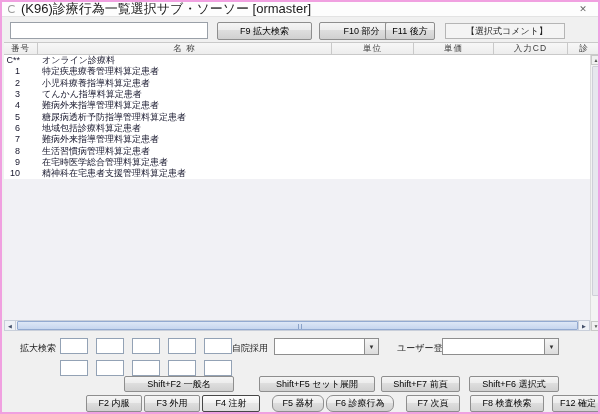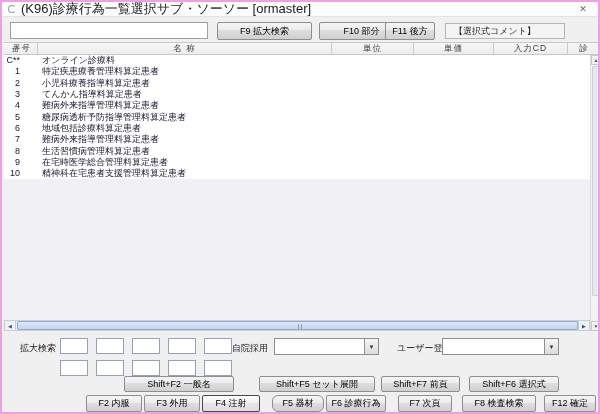--- a/index.html
+++ b/index.html
@@ -40,33 +40,33 @@
     line-height:1; display:flex; align-items:center; justify-content:center;
     white-space:nowrap; cursor:default;
   }
   .tb-btn { position:absolute; top:20px; height:18px; }
   #btn-f9  { left:215px; width:95px; }
   #btn-f10 { left:317px; width:85px; }
   #btn-f11 { left:383px; width:50px; }
   .comment-box {
     position:absolute; left:443px; top:21px; width:120px; height:16px;
     border:1px solid #b5b5b5; background:#f4f4f4;
-    font-size:9px; color:#222; display:flex; align-items:center; padding-left:8px;
+    font-size:9px; color:#222; display:flex; align-items:center; padding-left:20px;
   }
 
   
   .grid-header {
     position:absolute; left:2px; top:40px; width:596px; height:13px;
     background:linear-gradient(#f7f7f7,#ededed);
     border-top:1px solid #c9c9c9; border-bottom:1px solid #c9c9c9;
     display:flex; font-size:8.5px; color:#3a3a3a;
   }
   .hc { border-right:1px solid #c9c9c9; display:flex; align-items:center; justify-content:center; height:100%; letter-spacing:1px; }
   .hc:last-child { border-right:none; }
-  .hc-no   { width:34px;font-style:italic; }
+  .hc-no   { width:34px; }
   .hc-name { width:294px; }
   .hc-unit { width:82px; }
   .hc-price{ width:80px; }
   .hc-cd   { width:74px; }
   .hc-sin  { width:32px; }
 
   
   .list {
     position:absolute; left:2px; top:53px; width:586px; height:265px;
     background:#fff; overflow:hidden;
@@ -264,20 +264,20 @@
   <button class="btn shift-btn" id="sbtn-1">Shift+F5 セット展開</button>
   <button class="btn shift-btn" id="sbtn-2">Shift+F7 前頁</button>
   <button class="btn shift-btn" id="sbtn-3">Shift+F6 選択式</button>
 
   <div class="bottom-row">
     <button class="btn bb" style="width:62px;margin-top:41px;">戻る</button>
     <button class="btn bb" style="width:56px; margin-left:14px;">F2 内服</button>
     <button class="btn bb" style="width:56px; margin-left:2px;">F3 外用</button>
     <button class="btn bb focused" style="width:58px; margin-left:2px;">F4 注射</button>
     <button class="btn bb" style="width:52px; margin-left:12px;border-radius:6px;">F5 器材</button>
-    <button class="btn bb" style="width:60px; margin-left:2px;">F6 診療行為</button>
+    <button class="btn bb" style="width:68px; margin-left:2px;border-radius:7px;">F6 診療行為</button>
     <button class="btn bb" style="width:54px; margin-left:12px;">F7 次頁</button>
     <button class="btn bb" style="width:74px; margin-left:10px;">F8 検査検索</button>
     <span class="vsep"></span>
     <button class="btn bb" style="width:52px;">F12 確定</button>
   </div>
 
 </div>
 
 </body></html>

